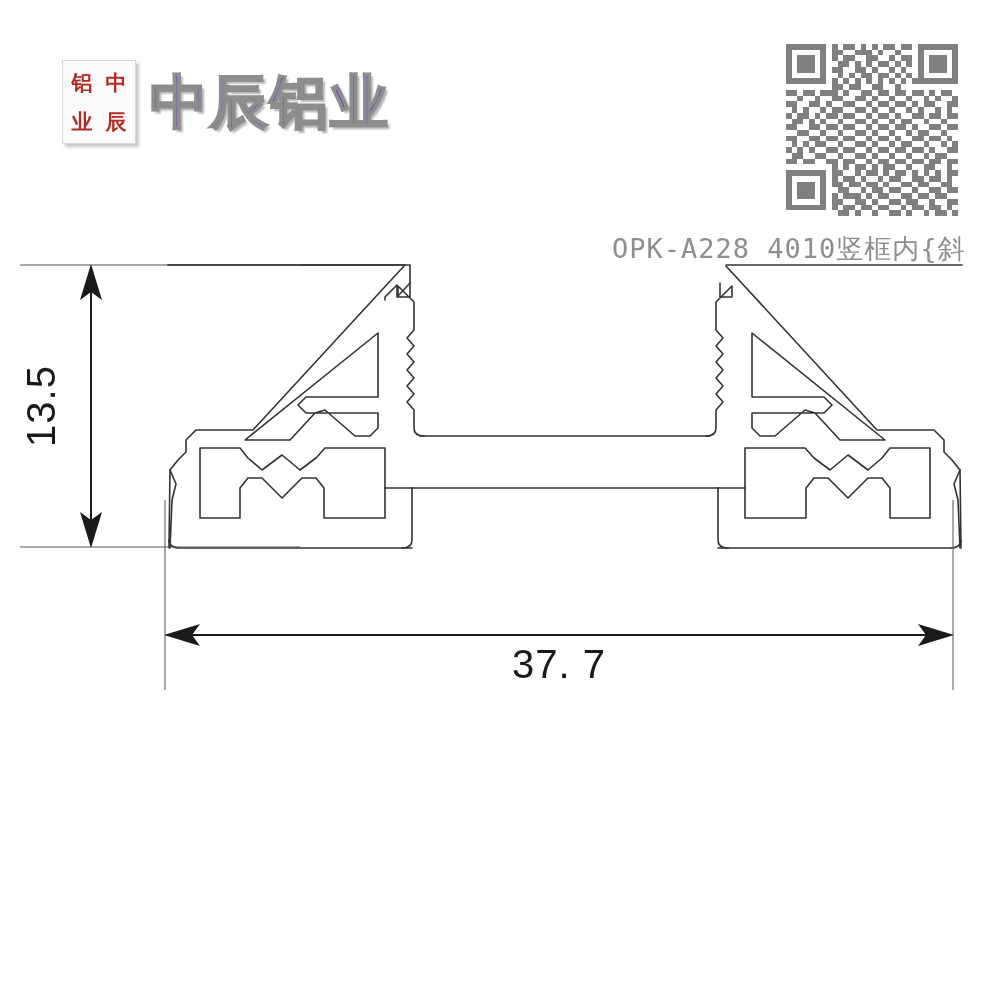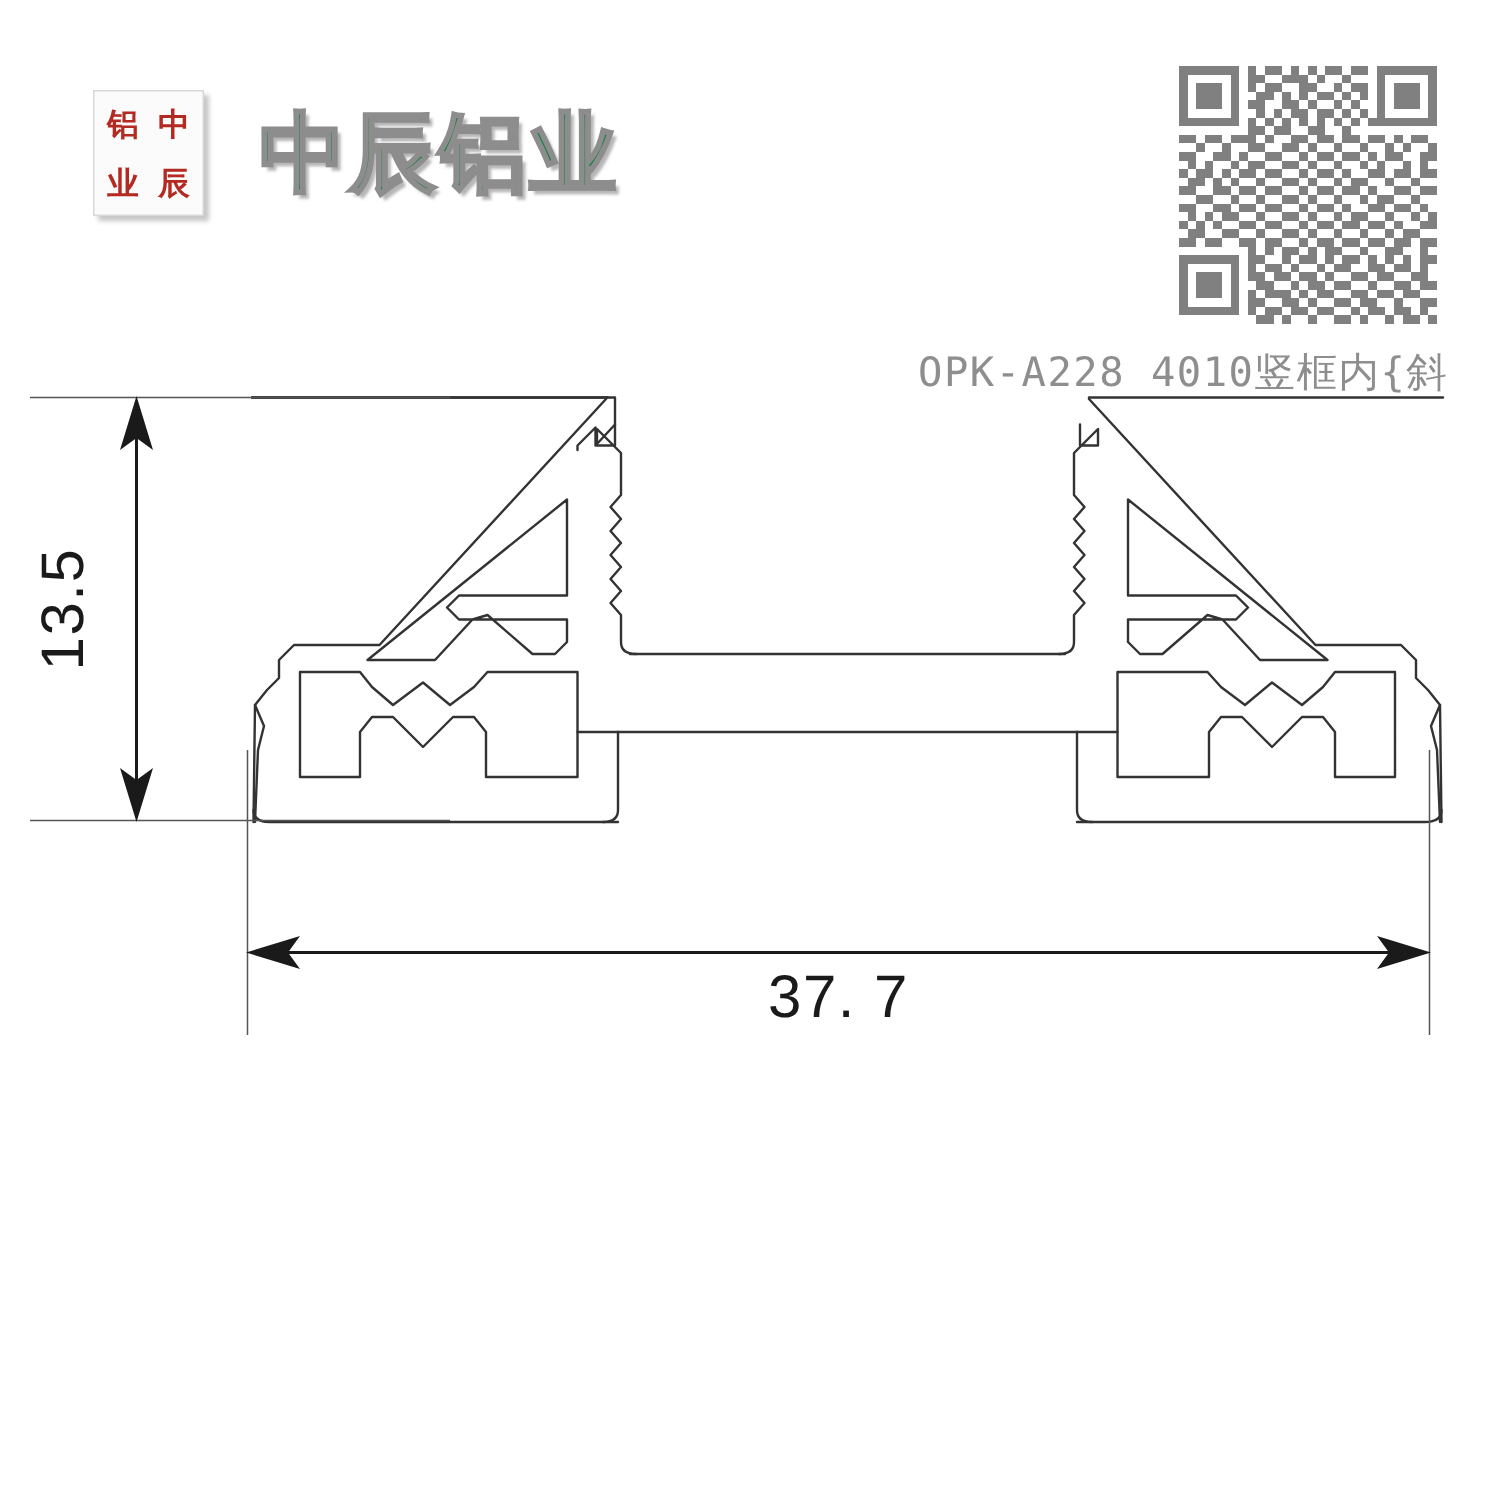--- a/index.html
+++ b/index.html
@@ -53,26 +53,25 @@
     font-size: 21px;
     font-weight: 700;
     color: #b32a22;
     line-height: 1;
   }
   .brand-name {
     font-family: "DejaVu Sans", sans-serif;
     font-size: 58px;
     font-weight: 700;
     letter-spacing: 2px;
-    color: #15803d;
+    color: #6d28d9;
     -webkit-text-stroke: 2px #8d8d8d;
     text-shadow: 3px 3px 2px rgba(120,120,120,0.55);
     white-space: nowrap;
     line-height: 1;
-    margin-left: 23px;
   }
 
   
   .qr {
     position: absolute;
     left: 786px;
     top: 44px;
     width: 172px;
     height: 172px;
   }

